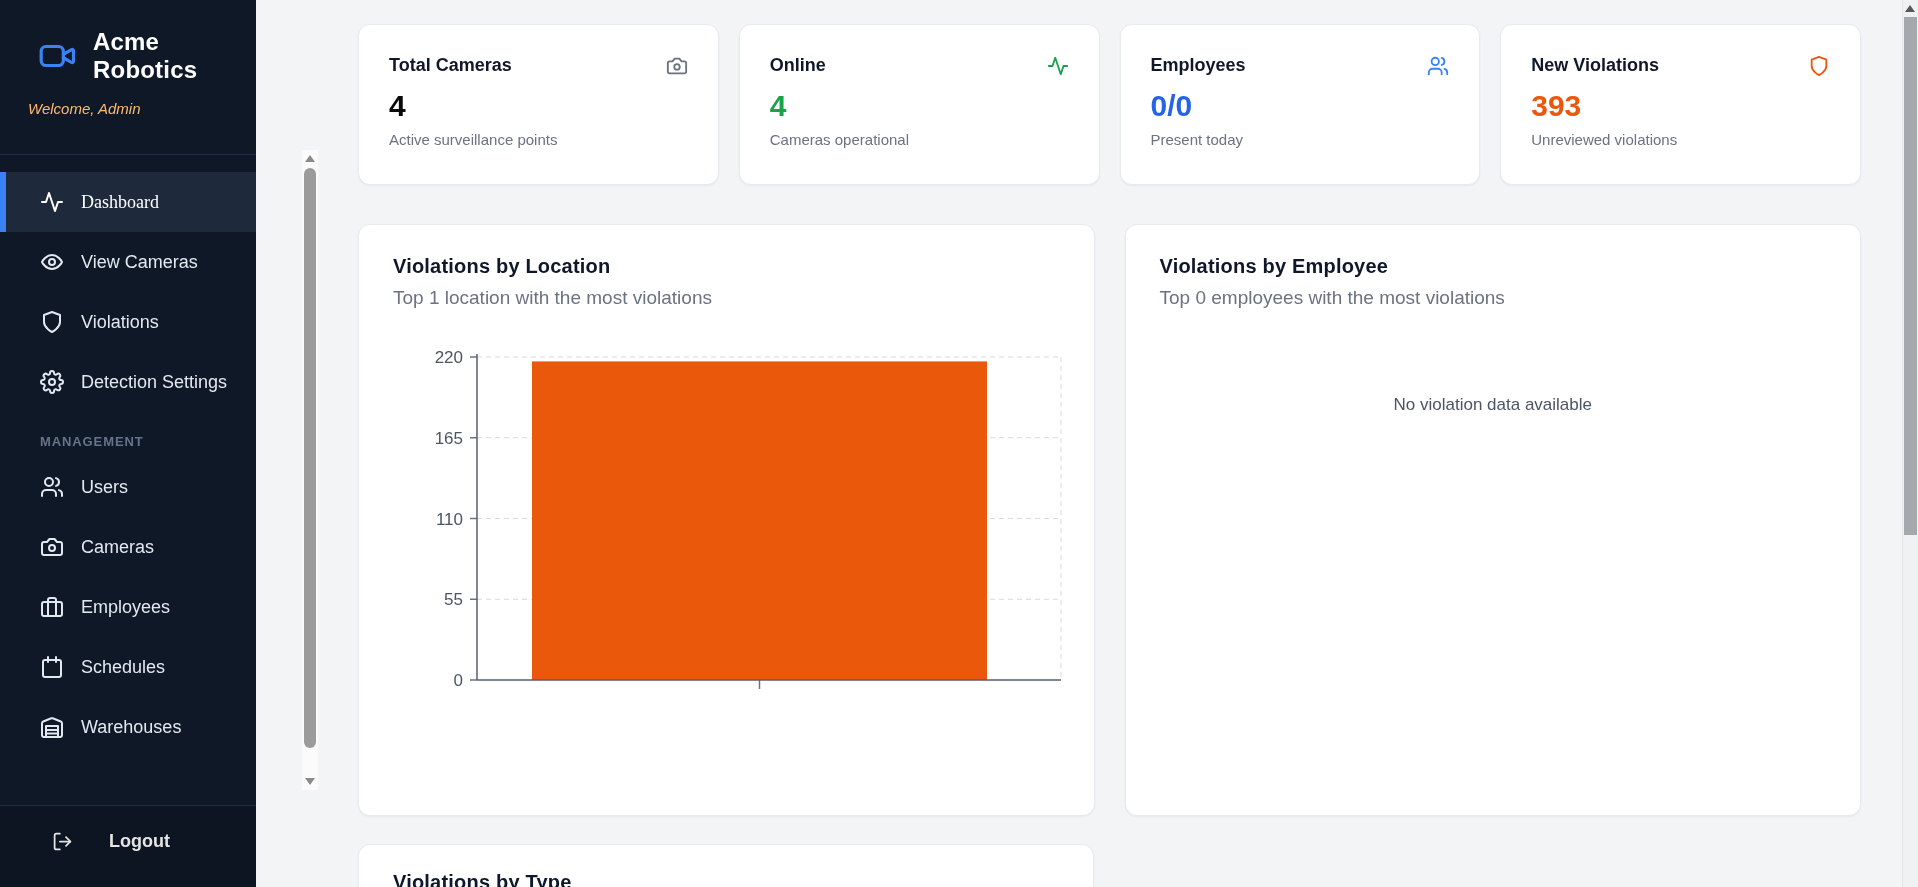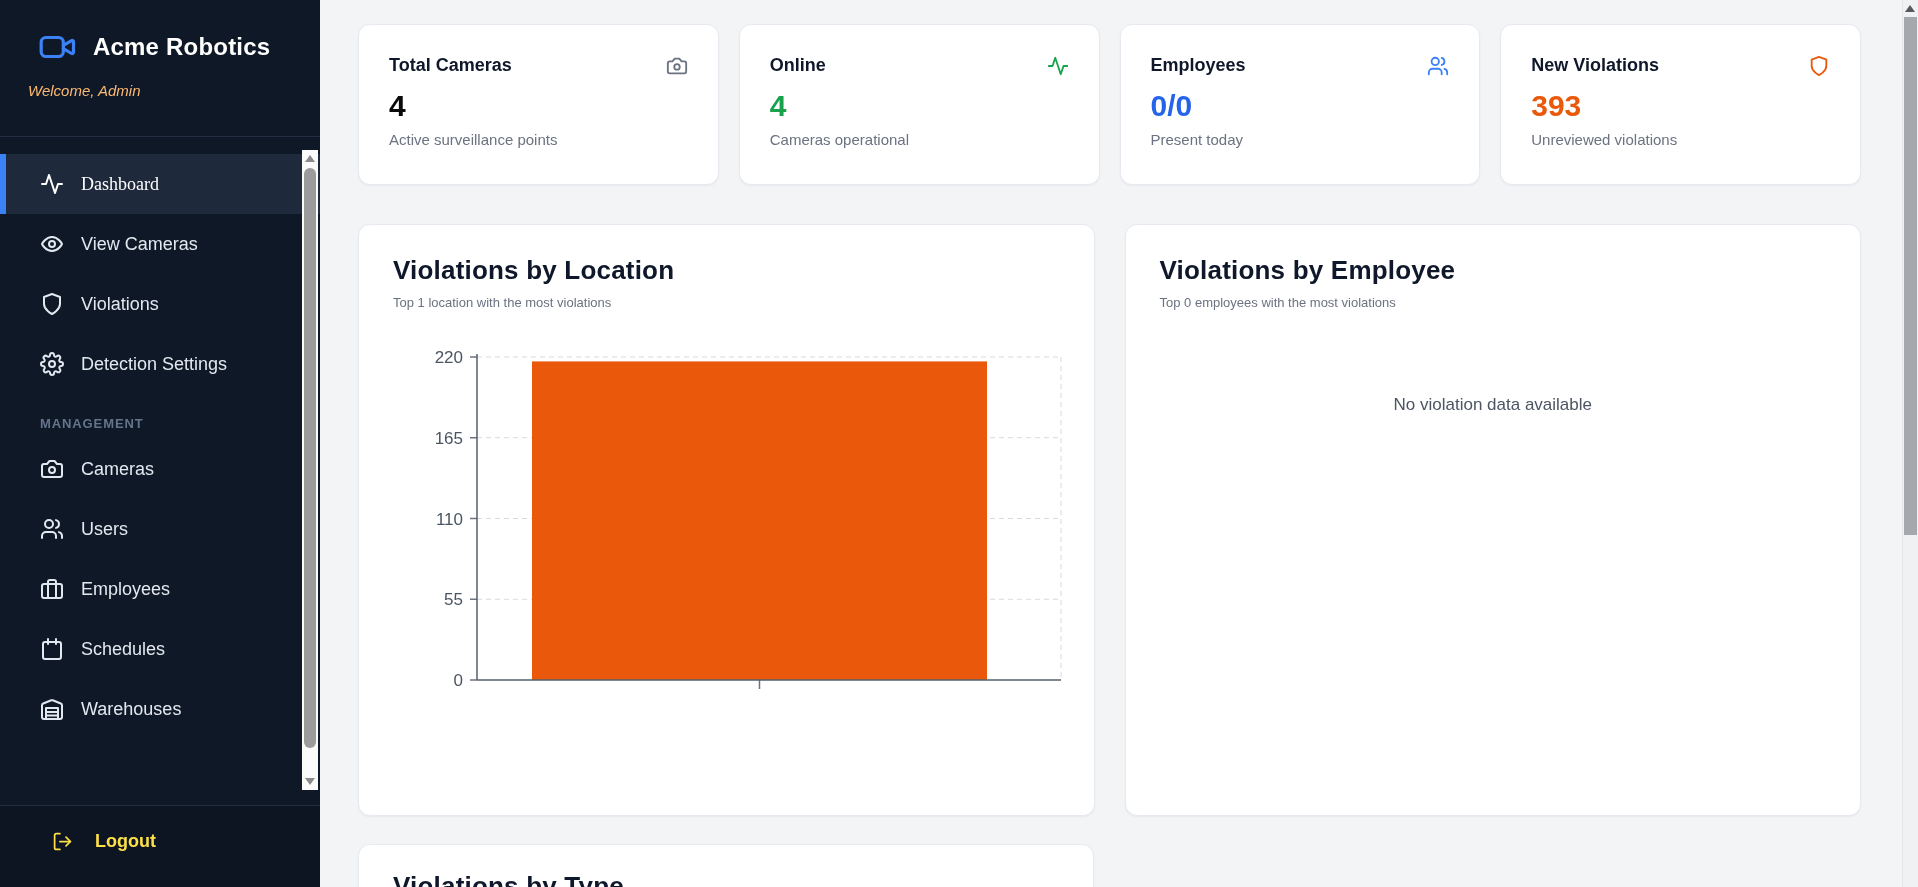--- a/index.html
+++ b/index.html
@@ -1,34 +1,34 @@
 <!DOCTYPE html>
 <html><head>
 <meta charset="utf-8">
 <style>
   * { margin:0; padding:0; box-sizing:border-box; }
   html,body { width:1918px; height:887px; overflow:hidden; }
   body { font-family:"Liberation Sans", sans-serif; background:#f3f4f6; }
   .screen { position:relative; width:1918px; height:887px; overflow:hidden; }
 
   
-  .sidebar { position:absolute; left:0; top:0; width:320px; height:887px; background:#0f1826; color:#e2e8f0; }
+  .sidebar { position:absolute; left:0; top:0; width:256px; height:887px; background:#0f1826; color:#e2e8f0; }
   .brand { display:flex; align-items:center; gap:17px; padding:28px 0 0 38px; }
   .brand svg { width:38px; height:38px; color:#3b82f6; flex:0 0 auto; }
   .brand-name { font-size:24px; font-weight:700; color:#ffffff; letter-spacing:.2px; }
   .welcome { margin:16px 0 0 28px; font-size:15px; color:#fdba74;font-style:italic; }
   .sidebar-divider { margin-top:37px; border-bottom:1px solid #212d40; }
   .nav { margin-top:17px; }
   .nav-item { position:relative; display:flex; align-items:center; gap:17px; height:60px; padding-left:40px; font-size:18px; color:#e2e8f0; cursor:pointer; }
   .nav-item svg { width:24px; height:24px; flex:0 0 auto; }
   .nav-item.active { background:#1e293b; color:#ffffff;font-family:Liberation Serif, serif; }
   .nav-item.active::before { content:""; position:absolute; left:0; top:0; bottom:0; width:6px; background:#3b82f6; }
   .section-label { margin:22px 0 8px 40px; font-size:13px; font-weight:700; letter-spacing:.9px; color:#64748b; }
   .logout-sect { position:absolute; left:0; right:0; bottom:0; height:82px; border-top:1px solid #212d40; background:#0d1522; }
-  .logout-row { display:flex; align-items:center; gap:22px; padding:25px 0 0 52px; font-size:18px; font-weight:600; color:#fde047; cursor:pointer; }
+  .logout-row { display:flex; align-items:center; gap:36px; padding:25px 0 0 52px; font-size:18px; font-weight:600; color:#e5e5e5; cursor:pointer; }
   .logout-row svg { width:21px; height:21px; }
 
   
   .side-scrollbar { position:absolute; left:302px; top:150px; width:16px; height:640px; background:#fbfbfc; }
   .side-scroll-thumb { position:absolute; left:2px; right:2px; top:18px; height:580px; background:#9b9b9b; border-radius:8px; }
   .tri-up, .tri-down { position:absolute; left:3px; width:0; height:0; border-left:5px solid transparent; border-right:5px solid transparent; }
   .tri-up { top:5px; border-bottom:7px solid #8a8a8a; }
   .tri-down { bottom:5px; border-top:7px solid #8a8a8a; }
 
   
@@ -37,22 +37,22 @@
   .stats-row { position:absolute; left:358px; top:24px; width:1503px; display:grid; grid-template-columns:repeat(4,1fr); gap:20px; }
   .stat-card { height:161px; padding:30px 30px 0; }
   .stat-head { display:flex; justify-content:space-between; align-items:flex-start; }
   .stat-title { font-size:18px; font-weight:600; color:#0f172a; }
   .stat-head svg { width:22px; height:22px; }
   .stat-value { margin-top:12px; font-size:30px; font-weight:700; color:#0a0a0a; }
   .stat-sub { margin-top:8px; font-size:15px; color:#6b7280; }
 
   .charts-row { position:absolute; left:358px; top:224px; width:1503px; display:grid; grid-template-columns:1fr 1fr; gap:30px; }
   .chart-card { position:relative; height:592px; padding:30px 34px; }
-  .chart-title { font-size:26px; font-weight:700; color:#0f172a; letter-spacing:.2px; }
-  .chart-sub { margin-top:9px; font-size:13px; color:#6b7280; }
+  .chart-title { font-size:20px; font-weight:700; color:#0f172a; letter-spacing:.2px; }
+  .chart-sub { margin-top:9px; font-size:19px; color:#6b7280; }
   .chart-svg { position:absolute; left:0; top:0; }
   .empty-msg { position:absolute; top:170px; left:0; right:0; text-align:center; font-size:17px; color:#4b5563; }
 
   .bottom-card { position:absolute; left:358px; top:844px; width:736px; height:130px; padding:26px 34px; }
 
   
   .page-scrollbar { position:absolute; right:0; top:0; width:16px; height:887px; background:#f0f1f3; border-left:1px solid #e3e5e9; }
   .page-tri-up { position:absolute; top:5px; left:2px; width:0; height:0; border-left:5px solid transparent; border-right:5px solid transparent; border-bottom:7px solid #55585c; }
   .page-scroll-thumb { position:absolute; left:1px; right:1px; top:17px; height:518px; background:#a5a8ad; }
 </style>
@@ -97,33 +97,33 @@
             <circle cx="12" cy="12" r="3"></circle>
             <path d="M19.4 15a1.65 1.65 0 0 0 .33 1.82l.06.06a2 2 0 1 1-2.83 2.83l-.06-.06a1.65 1.65 0 0 0-1.82-.33 1.65 1.65 0 0 0-1 1.51V21a2 2 0 1 1-4 0v-.09A1.65 1.65 0 0 0 9 19.4a1.65 1.65 0 0 0-1.82.33l-.06.06a2 2 0 1 1-2.83-2.83l.06-.06a1.65 1.65 0 0 0 .33-1.82 1.65 1.65 0 0 0-1.51-1H3a2 2 0 1 1 0-4h.09A1.65 1.65 0 0 0 4.6 9a1.65 1.65 0 0 0-.33-1.82l-.06-.06a2 2 0 1 1 2.83-2.83l.06.06a1.65 1.65 0 0 0 1.82.33H9a1.65 1.65 0 0 0 1-1.51V3a2 2 0 1 1 4 0v.09a1.65 1.65 0 0 0 1 1.51 1.65 1.65 0 0 0 1.82-.33l.06-.06a2 2 0 1 1 2.83 2.83l-.06.06a1.65 1.65 0 0 0-.33 1.82V9a1.65 1.65 0 0 0 1.51 1H21a2 2 0 1 1 0 4h-.09a1.65 1.65 0 0 0-1.51 1Z"></path>
           </svg>
         <span>Detection Settings</span>
       </div>
 
       <div class="section-label">MANAGEMENT</div>
 
       <div class="nav-item">
         <svg viewBox="0 0 24 24" fill="none" stroke="currentColor" stroke-width="2" stroke-linecap="round" stroke-linejoin="round">
-            <path d="M14.5 4h-5L7 7H4a2 2 0 0 0-2 2v9a2 2 0 0 0 2 2h16a2 2 0 0 0 2-2V9a2 2 0 0 0-2-2h-3l-2.5-3Z"></path>
-            <circle cx="12" cy="13" r="3"></circle>
-          </svg>
-        <span>Cameras</span>
-      </div>
-      <div class="nav-item">
-        <svg viewBox="0 0 24 24" fill="none" stroke="currentColor" stroke-width="2" stroke-linecap="round" stroke-linejoin="round">
             <path d="M16 21v-2a4 4 0 0 0-4-4H6a4 4 0 0 0-4 4v2"></path>
             <circle cx="9" cy="7" r="4"></circle>
             <path d="M22 21v-2a4 4 0 0 0-3-3.87"></path>
             <path d="M16 3.13a4 4 0 0 1 0 7.75"></path>
           </svg>
         <span>Users</span>
+      </div>
+      <div class="nav-item">
+        <svg viewBox="0 0 24 24" fill="none" stroke="currentColor" stroke-width="2" stroke-linecap="round" stroke-linejoin="round">
+            <path d="M14.5 4h-5L7 7H4a2 2 0 0 0-2 2v9a2 2 0 0 0 2 2h16a2 2 0 0 0 2-2V9a2 2 0 0 0-2-2h-3l-2.5-3Z"></path>
+            <circle cx="12" cy="13" r="3"></circle>
+          </svg>
+        <span>Cameras</span>
       </div>
       <div class="nav-item">
         <svg viewBox="0 0 24 24" fill="none" stroke="currentColor" stroke-width="2" stroke-linecap="round" stroke-linejoin="round">
             <rect x="2" y="7" width="20" height="14" rx="2"></rect>
             <path d="M16 21V5a2 2 0 0 0-2-2h-4a2 2 0 0 0-2 2v16"></path>
           </svg>
         <span>Employees</span>
       </div>
       <div class="nav-item">
         <svg viewBox="0 0 24 24" fill="none" stroke="currentColor" stroke-width="2" stroke-linecap="round" stroke-linejoin="round">

